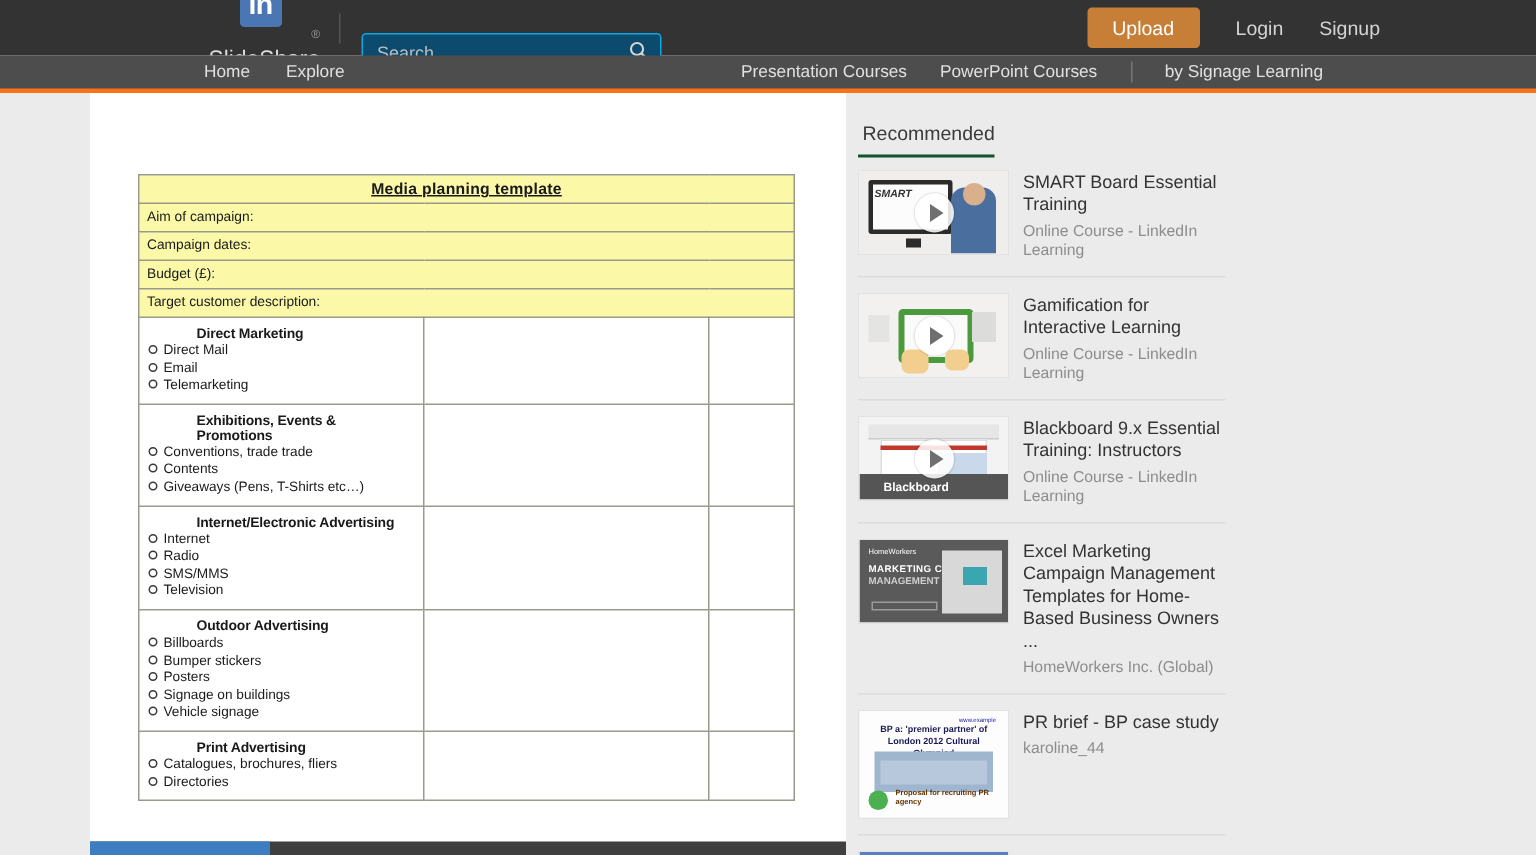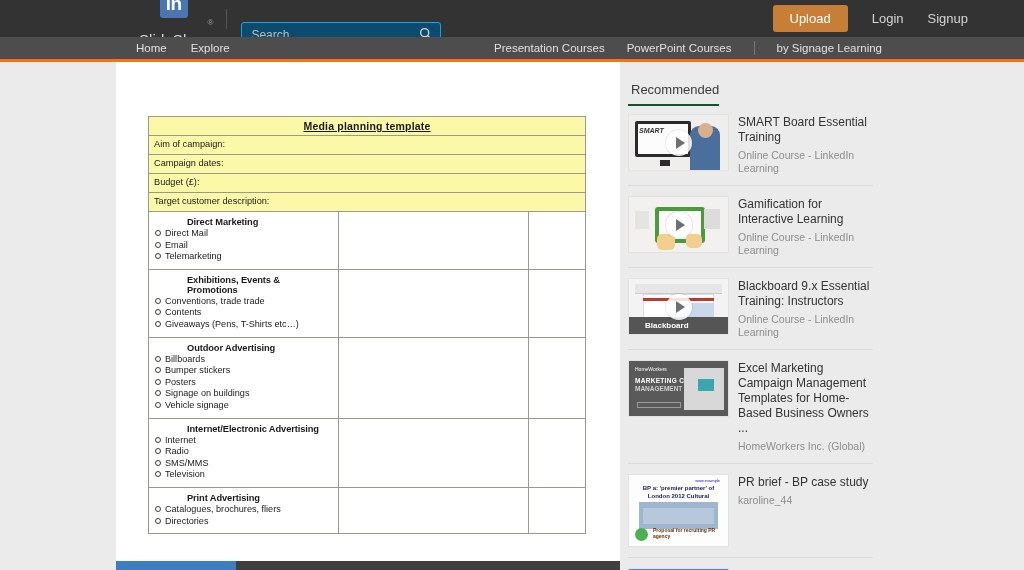--- a/index.html
+++ b/index.html
@@ -80,21 +80,21 @@
   .search-icon {
     position: absolute;
     right: 7px; top: 4px;
     width: 14px; height: 14px;
   }
   .top-right {
     position: absolute;
     right: 0; top: 0; height: 37px;
     display: flex;
     align-items: center;
-    padding-right: 56px;
+    padding-right: 104px;
   }
   .upload-btn {
     background: #c77f38;
     color: #ffffff;
     font-size: 13px;
     padding: 6px 17px;
     border: none;
     border-radius: 3px;
     cursor: pointer;
     font-family: "Liberation Sans", sans-serif;
@@ -138,21 +138,21 @@
   }
 
   
   .main {
     display: flex;
     height: 508px;
     background: #ebebeb;
   }
   .doc-col {
     width: 504px;
-    margin-left: 116px;
+    margin-left: 60px;
     background: #ffffff;
     position: relative;
     overflow: hidden;
   }
   .doc-inner {
     padding: 54px 32px 0 32px;
   }
 
   
   table.media-table {
@@ -436,38 +436,38 @@
             <div class="chan-item"><span class="bullet"></span><span>Conventions, trade trade</span></div>
             <div class="chan-item"><span class="bullet"></span><span>Contents</span></div>
             <div class="chan-item"><span class="bullet"></span><span>Giveaways (Pens, T-Shirts etc…)</span></div>
           </td>
           <td></td>
           <td></td>
         </tr>
 
         <tr class="chan-group">
           <td class="chan-cell">
+            <div class="chan-title">Internet/Electronic Advertising</div>
+            <div class="chan-item"><span class="bullet"></span><span>Internet</span></div>
+            <div class="chan-item"><span class="bullet"></span><span>Radio</span></div>
+            <div class="chan-item"><span class="bullet"></span><span>SMS/MMS</span></div>
+            <div class="chan-item"><span class="bullet"></span><span>Television</span></div>
+          </td>
+          <td></td>
+          <td></td>
+        </tr>
+
+        <tr class="chan-group">
+          <td class="chan-cell">
             <div class="chan-title">Outdoor Advertising</div>
             <div class="chan-item"><span class="bullet"></span><span>Billboards</span></div>
             <div class="chan-item"><span class="bullet"></span><span>Bumper stickers</span></div>
             <div class="chan-item"><span class="bullet"></span><span>Posters</span></div>
             <div class="chan-item"><span class="bullet"></span><span>Signage on buildings</span></div>
             <div class="chan-item"><span class="bullet"></span><span>Vehicle signage</span></div>
-          </td>
-          <td></td>
-          <td></td>
-        </tr>
-
-        <tr class="chan-group">
-          <td class="chan-cell">
-            <div class="chan-title">Internet/Electronic Advertising</div>
-            <div class="chan-item"><span class="bullet"></span><span>Internet</span></div>
-            <div class="chan-item"><span class="bullet"></span><span>Radio</span></div>
-            <div class="chan-item"><span class="bullet"></span><span>SMS/MMS</span></div>
-            <div class="chan-item"><span class="bullet"></span><span>Television</span></div>
           </td>
           <td></td>
           <td></td>
         </tr>
 
         <tr class="chan-group">
           <td class="chan-cell">
             <div class="chan-title">Print Advertising</div>
             <div class="chan-item"><span class="bullet"></span><span>Catalogues, brochures, fliers</span></div>
             <div class="chan-item"><span class="bullet"></span><span>Directories</span></div>

